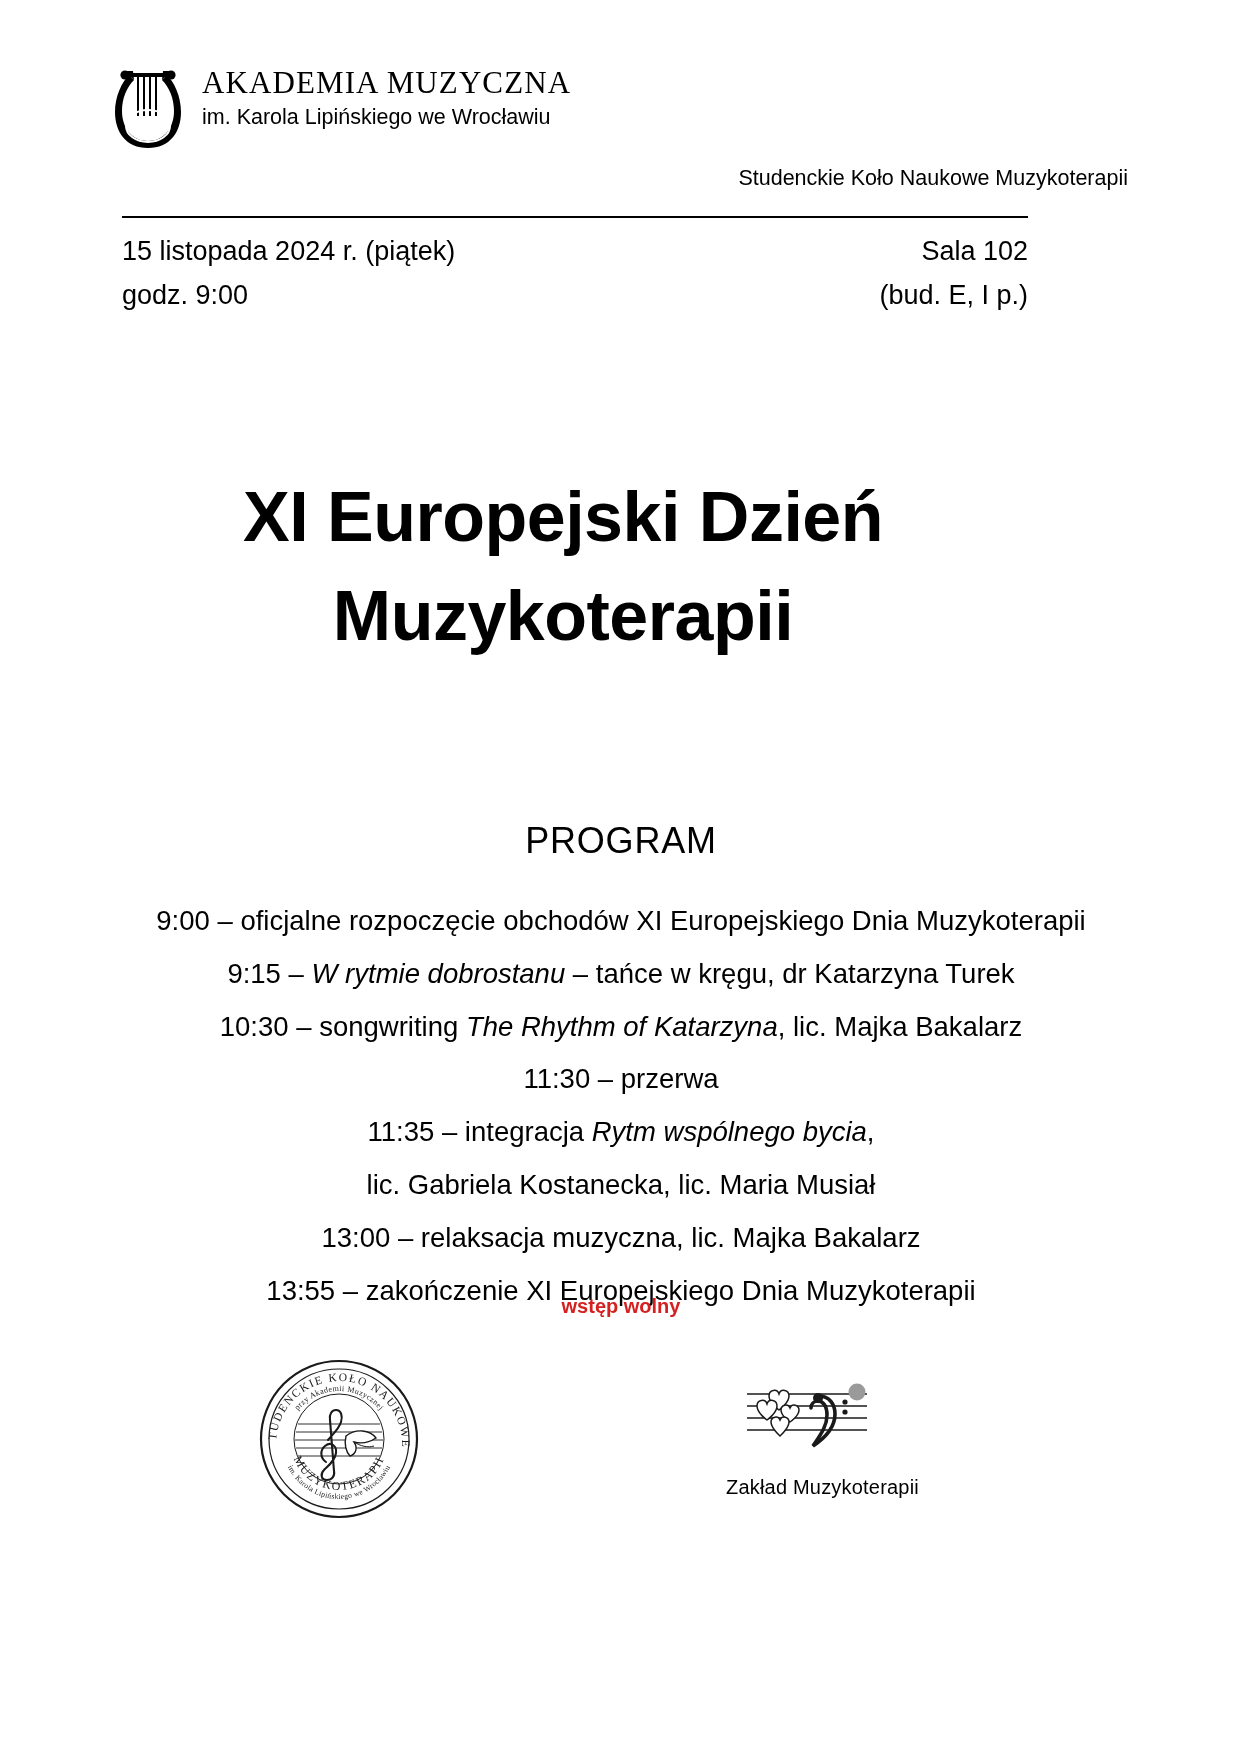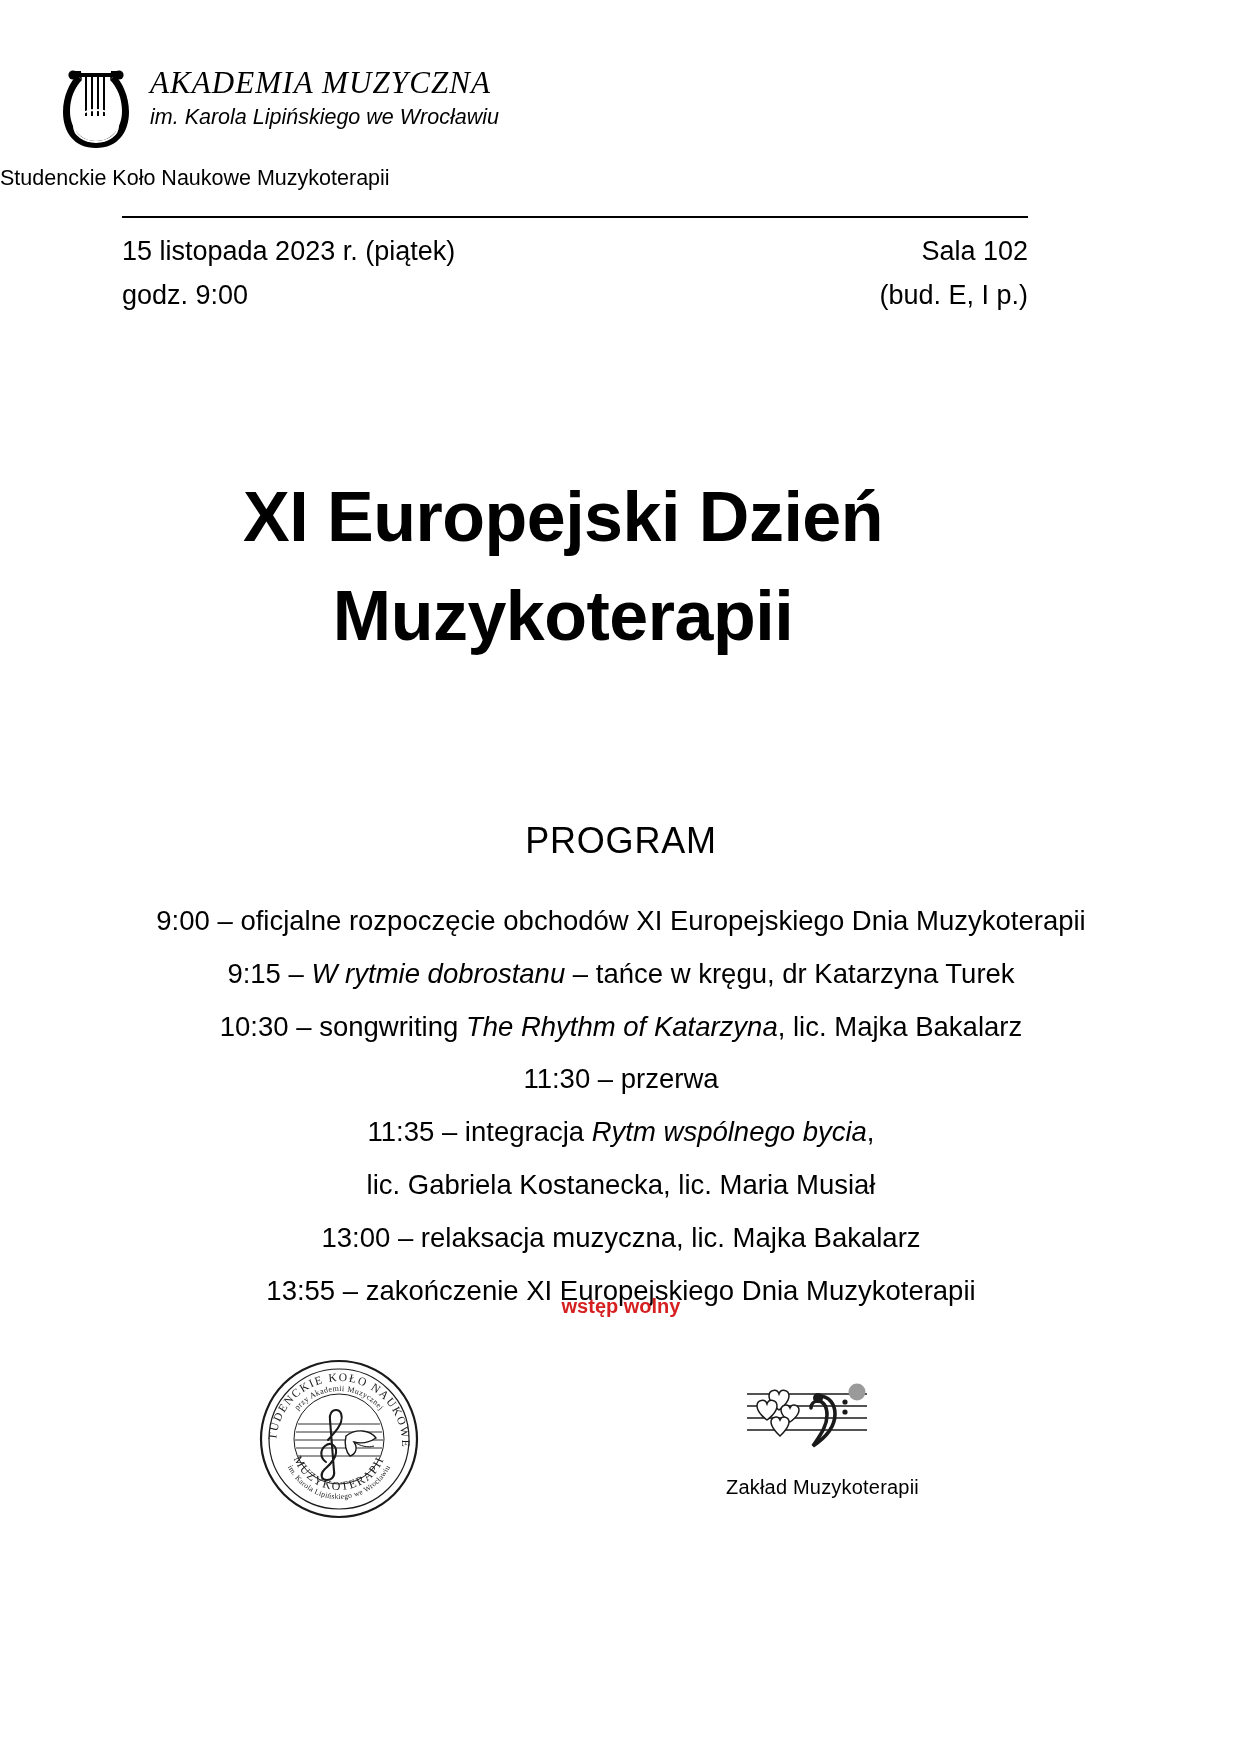--- a/index.html
+++ b/index.html
@@ -25,22 +25,21 @@
   
   .header {
     position: absolute;
     left: 0;
     top: 58px;
     width: 1242px;
   }
   .brand-row {
     display: flex;
     align-items: flex-start;
-    padding-left: 60px;
-    font-style: italic;
+    padding-left: 112px;
   }
   .lyre-logo {
     width: 72px;
     height: 88px;
     flex: 0 0 auto;
     margin-top: 6px;
   }
   .brand-text {
     margin-left: 18px;
     padding-top: 8px;
@@ -58,20 +57,21 @@
     line-height: 1.25;
     margin-top: 3px;
     white-space: nowrap;
   }
 
   .society-line {
     position: absolute;
     left: 0;
     top: 108px;
     width: 1128px;
+    text-align: right;
     font-size: 21.5px;
     white-space: nowrap;
   }
 
   .rule {
     position: absolute;
     left: 122px;
     top: 158px;
     width: 906px;
     height: 0;
@@ -217,21 +217,21 @@
         <div class="brand-line2">im. Karola Lipińskiego we Wrocławiu</div>
       </div>
     </div>
 
     <div class="society-line">Studenckie Koło Naukowe Muzykoterapii</div>
 
     <div class="rule"></div>
 
     <div class="meta">
       <div class="meta-row">
-        <span>15 listopada 2023 r. (piątek)</span>
+        <span>15 listopada 2024 r. (piątek)</span>
         <span>Sala 102</span>
       </div>
       <div class="meta-row">
         <span>godz. 9:00</span>
         <span>(bud. E, I p.)</span>
       </div>
     </div>
   </div>
 
   <div class="title">

